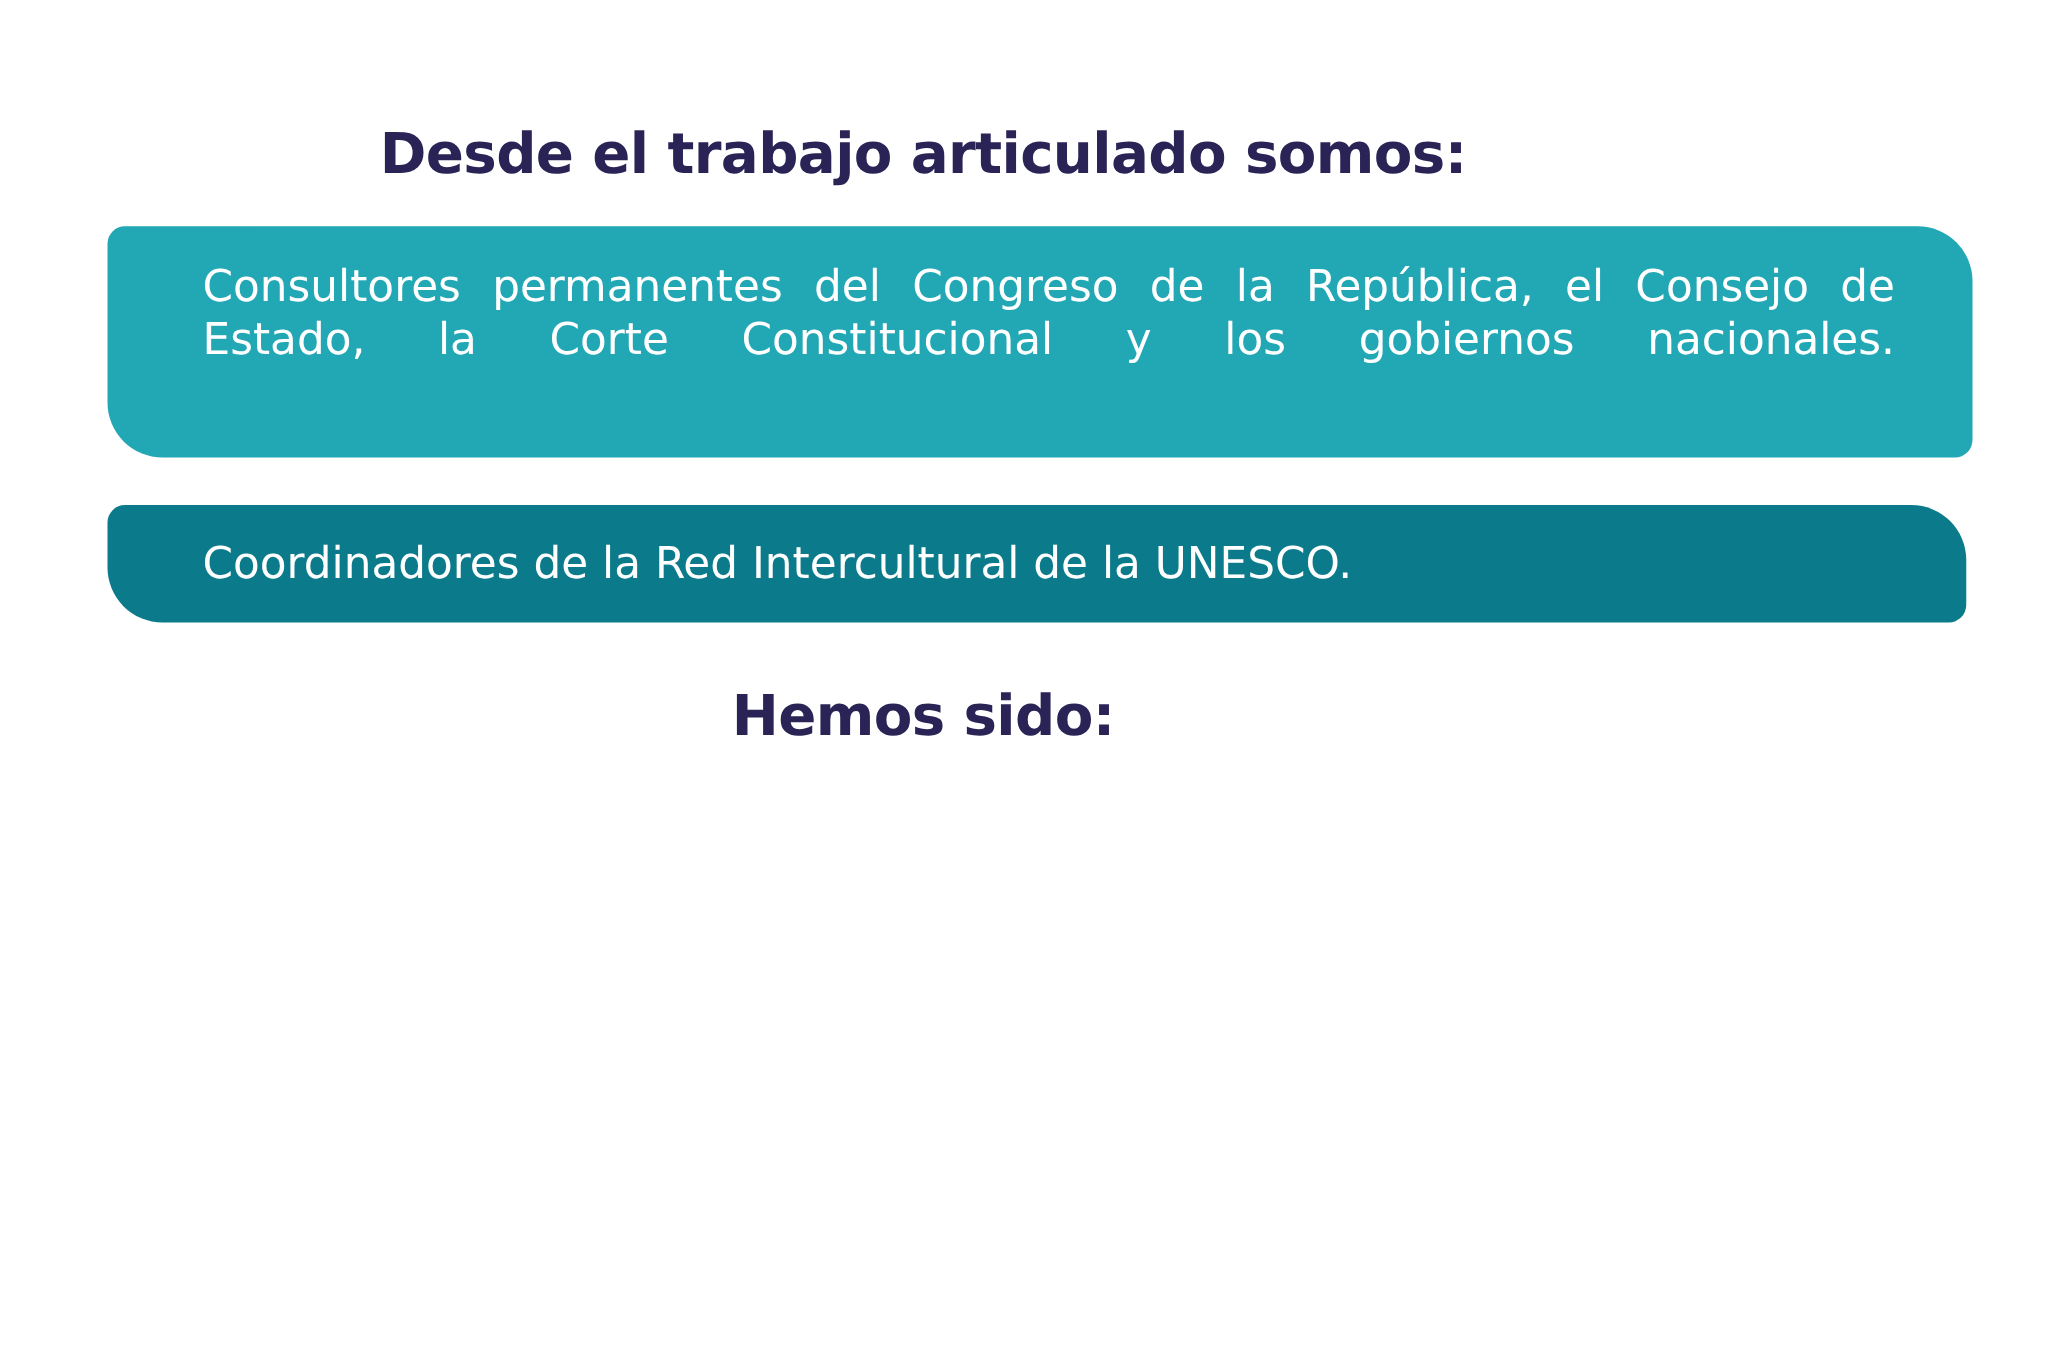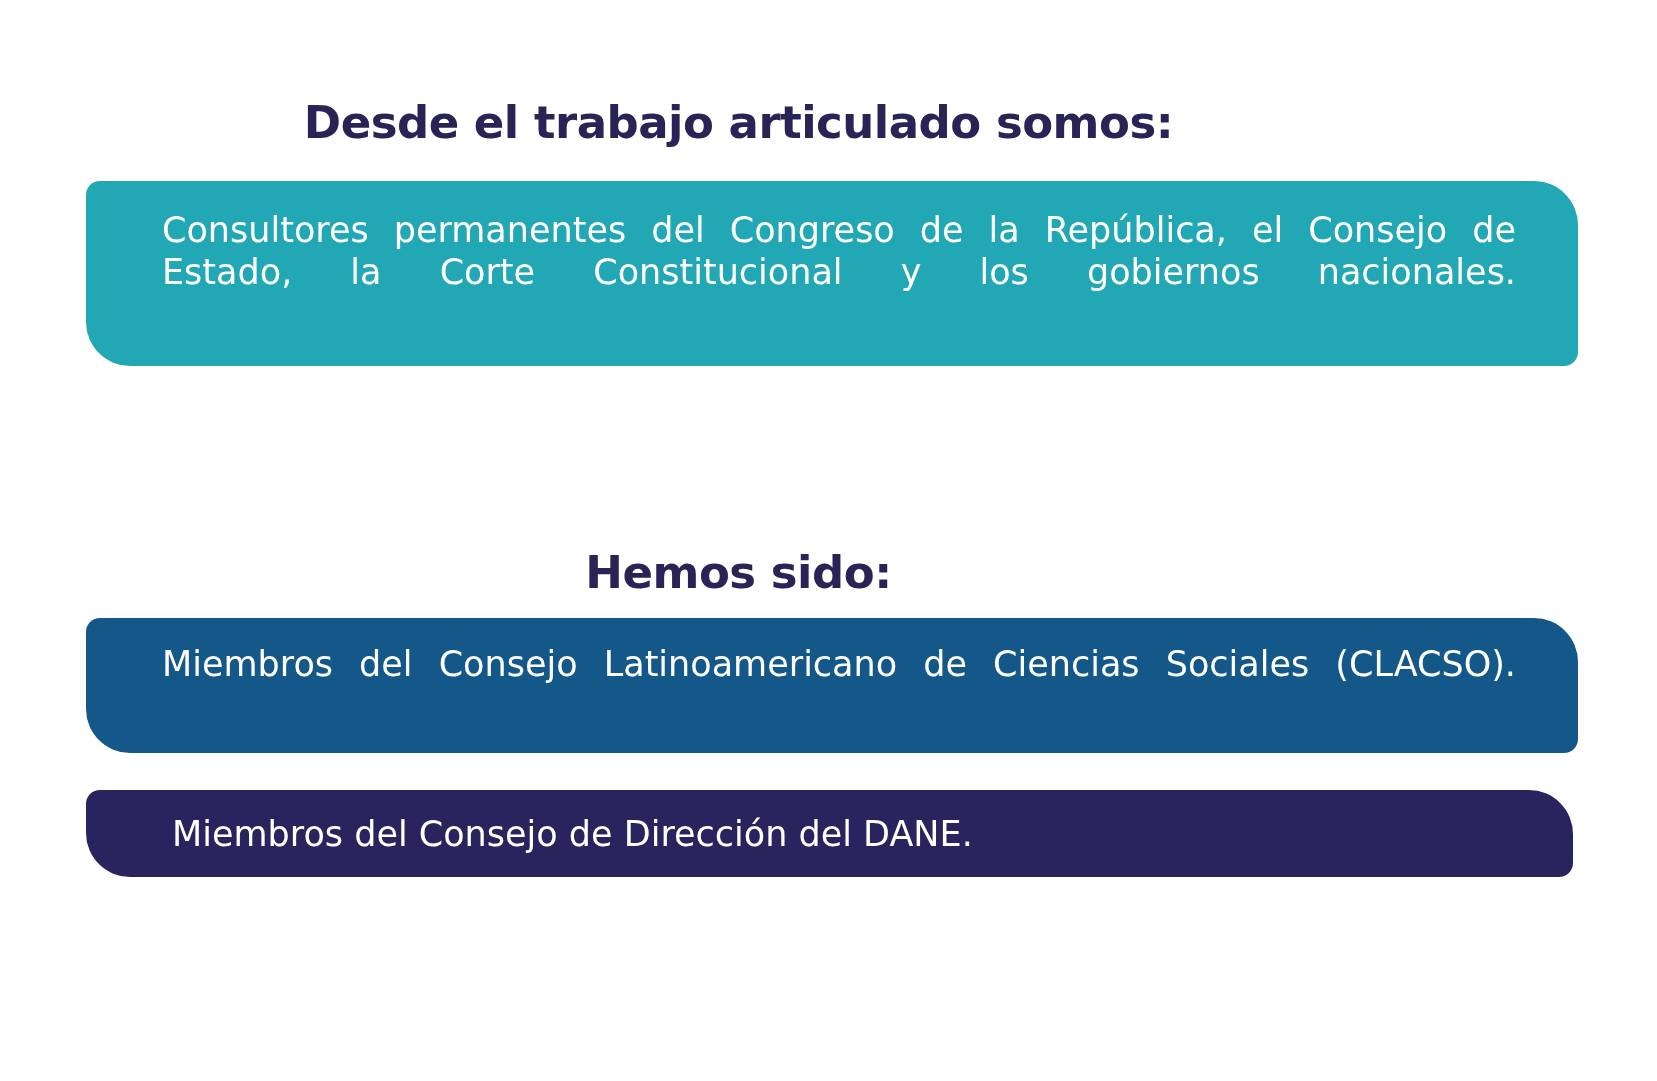--- a/index.html
+++ b/index.html
@@ -122,24 +122,21 @@
 <body>
 
 <div class="slide">
 
   <div class="heading" id="heading-1">Desde el trabajo articulado somos:</div>
 
   <div class="bar justify" id="bar-1">
     <div class="bar-text">Consultores permanentes del Congreso de la República, el Consejo de Estado, la Corte Constitucional y los gobiernos nacionales.</div>
   </div>
 
+  <div class="bar" id="bar-2">
+    <div class="bar-text">Coordinadores de la Red Intercultural de la UNESCO.</div>
+  </div>
 
   <div class="heading" id="heading-2">Hemos sido:</div>
 
-  <div class="bar justify" id="bar-3">
-    <div class="bar-text">Miembros del Consejo Latinoamericano de Ciencias Sociales (CLACSO).</div>
-  </div>
 
-  <div class="bar" id="bar-4">
-    <div class="bar-text">Miembros del Consejo de Dirección del DANE.</div>
-  </div>
 
 </div>
 
 </body></html>

